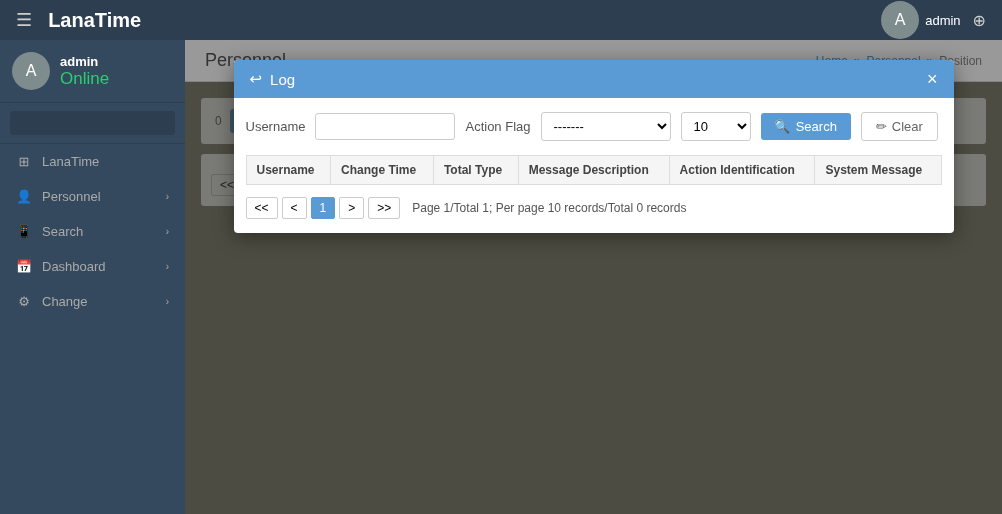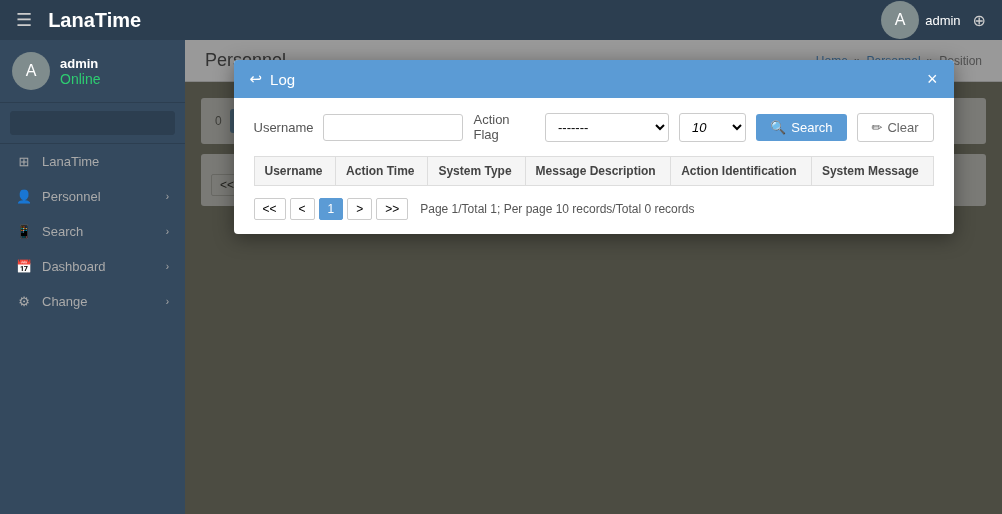--- a/index.html
+++ b/index.html
@@ -42,21 +42,21 @@
       border-bottom: 1px solid #2c3e50;
     }
     .sidebar-avatar {
       width: 38px; height: 38px;
       border-radius: 50%;
       background: #7f8c8d;
       display: flex; align-items: center; justify-content: center;
       color: #fff; font-size: 16px;
     }
     .sidebar-username { font-size: 13px; font-weight: bold; color: #fff; }
-    .sidebar-status { font-size: 14px; color: #2ecc71; }
+    .sidebar-status { font-size: 17px; color: #2ecc71; }
     .sidebar-search {
       padding: 8px 10px;
       border-bottom: 1px solid #2c3e50;
     }
     .sidebar-search input {
       width: 100%;
       padding: 4px 8px;
       background: #2c3e50;
       border: 1px solid #2c3e50;
       color: #ccc;
@@ -175,21 +175,21 @@
     }
     .modal-title { font-size: 15px; display: flex; align-items: center; gap: 8px; }
     .modal-close {
       background: none;
       border: none;
       color: #fff;
       font-size: 18px;
       cursor: pointer;
       line-height: 1;
     }
-    .modal-body { padding: 14px 20px; }
+    .modal-body { padding: 14px 12px; }
 
     
     .filter-row {
       display: flex;
       align-items: center;
       gap: 10px;
       margin-bottom: 14px;
     }
     .filter-label { font-size: 13px; color: #555; }
     .filter-input {
@@ -200,21 +200,21 @@
       width: 140px;
     }
     .filter-select {
       border: 1px solid #ccc;
       padding: 5px 8px;
       font-size: 13px;
       border-radius: 3px;
       background: #fff;
     }
     .filter-select-wide { width: 130px; }
-    .filter-select-sm { width: 70px; font-style: italic; }
+    .filter-select-sm { width: 70px; }
     .search-btn {
       background: #5b9bd5;
       color: #fff;
       border: none;
       padding: 6px 14px;
       border-radius: 3px;
       font-size: 13px;
       cursor: pointer;
       display: flex;
       align-items: center;
@@ -393,22 +393,22 @@
             <button class="clear-btn">
               <span>✏</span>
               <span>Clear</span>
             </button>
           </div>
 
           <table class="modal-table">
             <thead>
               <tr>
                 <th>Username</th>
-                <th>Action Time</th>
-                <th>System Type</th>
+                <th>Change Time</th>
+                <th>Total Type</th>
                 <th>Message Description</th>
                 <th>Action Identification</th>
                 <th>System Message</th>
               </tr>
             </thead>
             <tbody>
               
             </tbody>
           </table>
 

